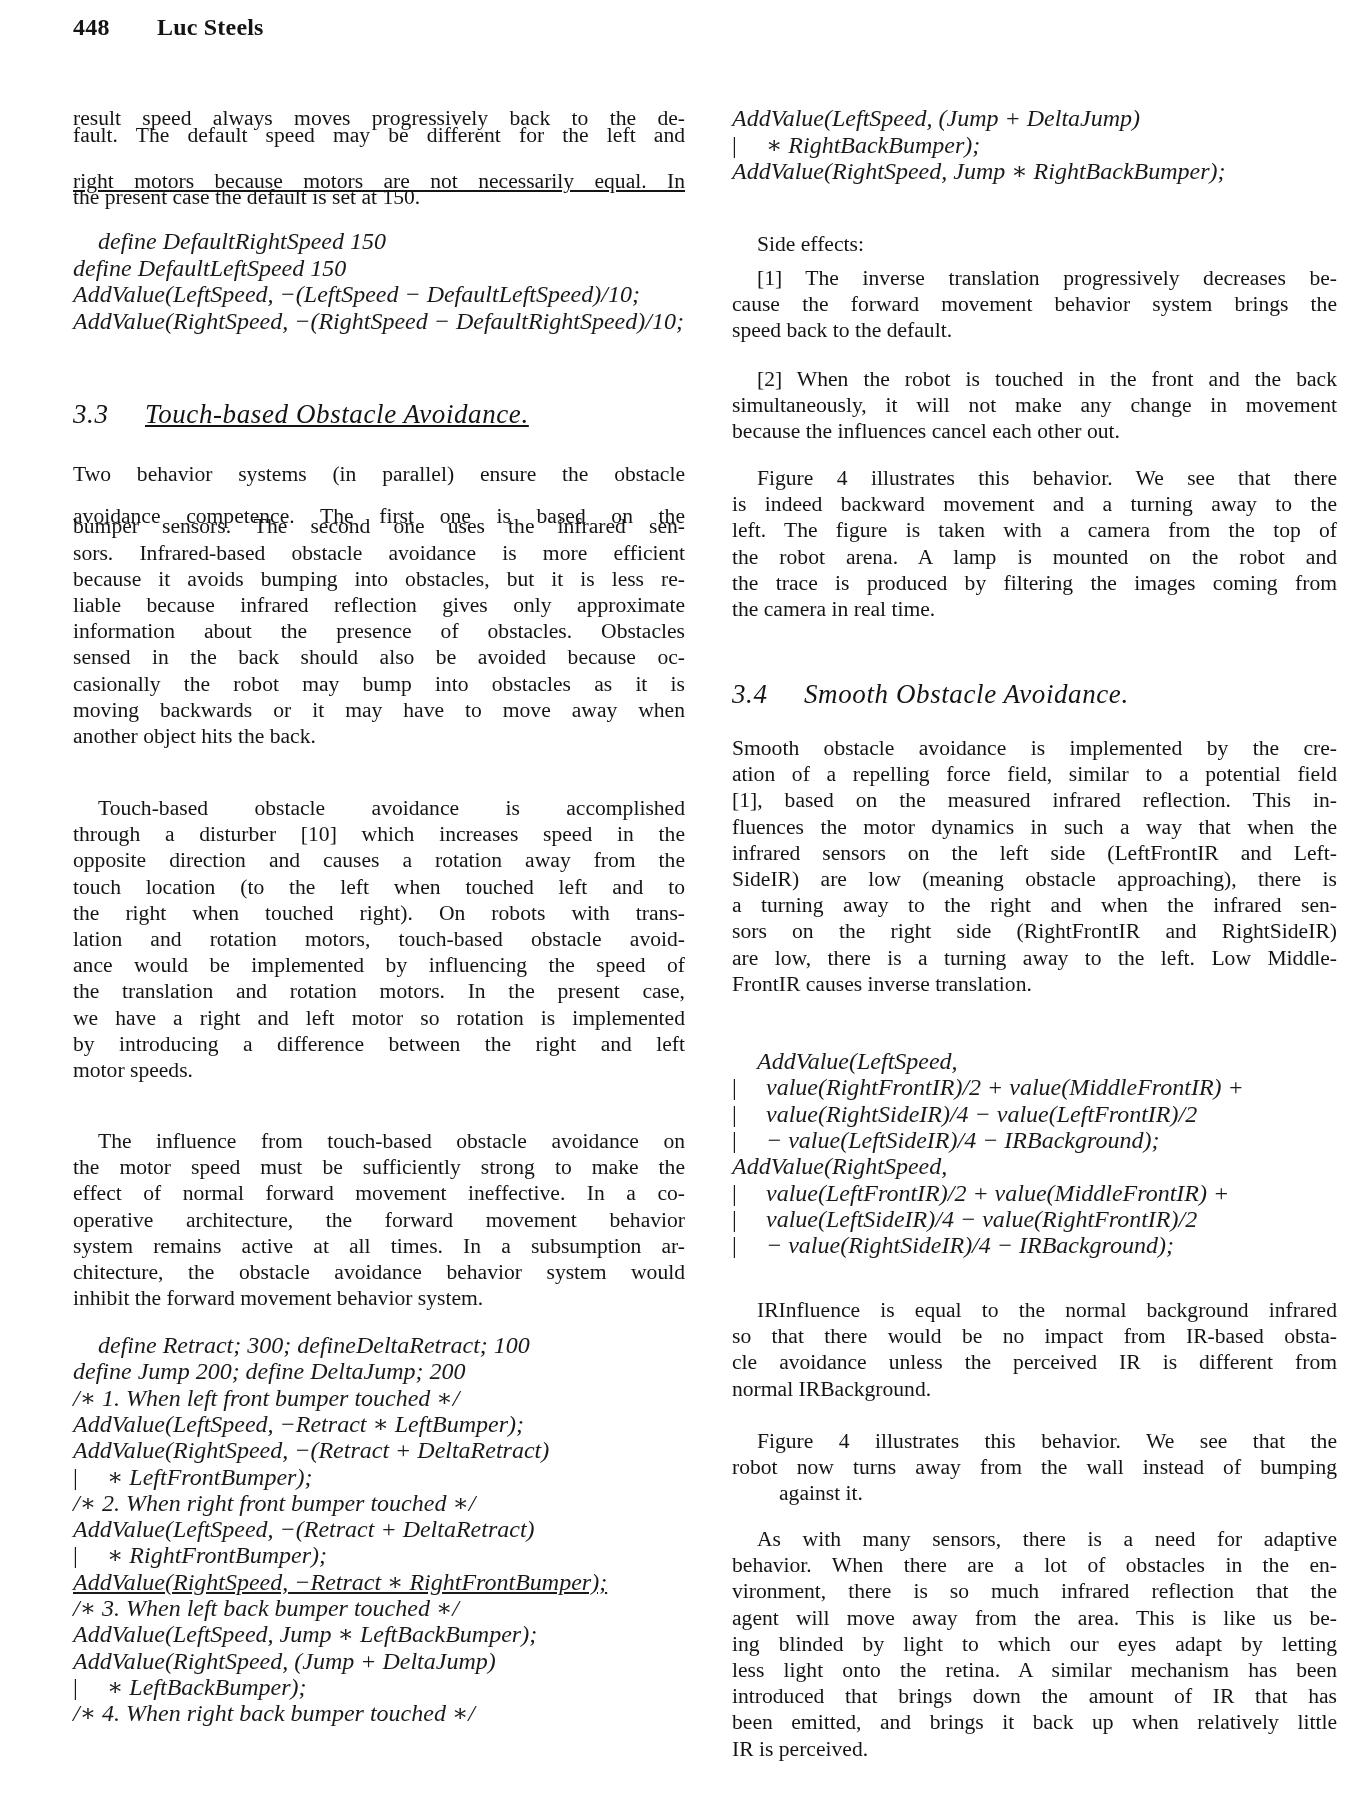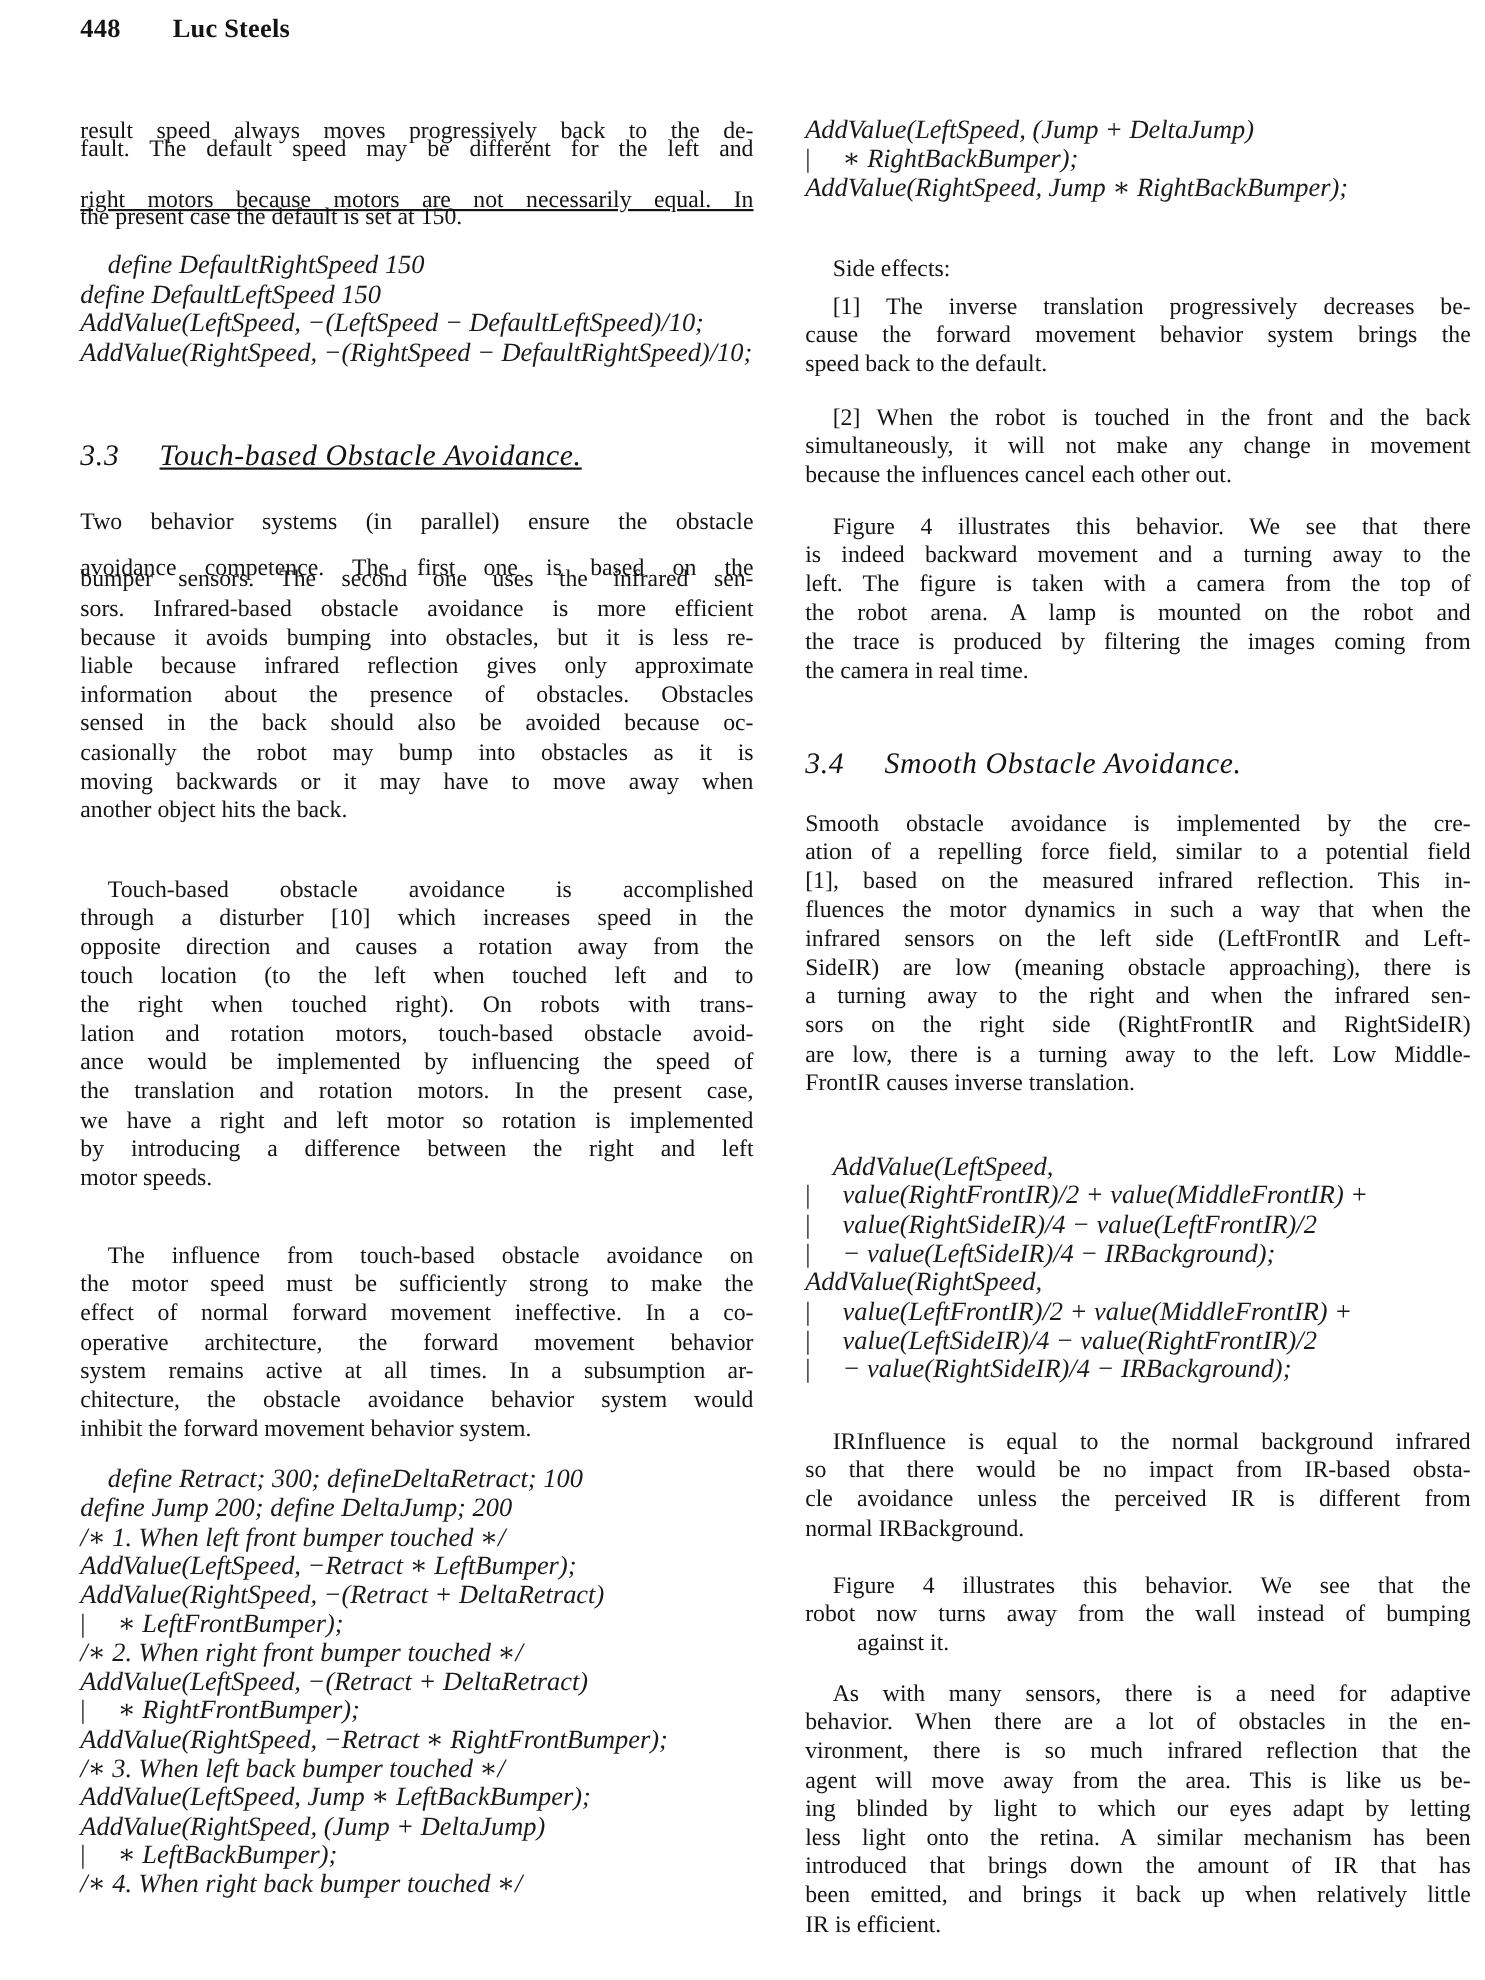--- a/index.html
+++ b/index.html
@@ -85,21 +85,21 @@
     <div class="line" style="top: 1283.2px;">inhibit the forward movement behavior system.</div>
     <div class="code ind" style="top: 1330px;"><span>define Retract; 300; defineDeltaRetract; 100</span></div>
     <div class="code" style="top: 1356.3px;"><span>define Jump 200; define DeltaJump; 200</span></div>
     <div class="code" style="top: 1382.6px;"><span>/∗ 1. When left front bumper touched ∗/</span></div>
     <div class="code" style="top: 1408.9px;"><span>AddValue(LeftSpeed, −Retract ∗ LeftBumper);</span></div>
     <div class="code" style="top: 1435.2px;"><span>AddValue(RightSpeed, −(Retract + DeltaRetract)</span></div>
     <div class="code" style="top: 1461.5px;"><span class="bar">|</span><span class="cont">∗ LeftFrontBumper);</span></div>
     <div class="code" style="top: 1487.8px;"><span>/∗ 2. When right front bumper touched ∗/</span></div>
     <div class="code" style="top: 1514.1px;"><span>AddValue(LeftSpeed, −(Retract + DeltaRetract)</span></div>
     <div class="code" style="top: 1540.4px;"><span class="bar">|</span><span class="cont">∗ RightFrontBumper);</span></div>
-    <div class="code" style="top: 1566.7px;"><span>AddValue(RightSpeed, −Retract ∗ RightFrontBumper);</span></div>
+    <div class="code" style="top: 1566.7px; text-decoration: underline;"><span>AddValue(RightSpeed, −Retract ∗ RightFrontBumper);</span></div>
     <div class="code" style="top: 1593px;"><span>/∗ 3. When left back bumper touched ∗/</span></div>
     <div class="code" style="top: 1619.3px;"><span>AddValue(LeftSpeed, Jump ∗ LeftBackBumper);</span></div>
     <div class="code" style="top: 1645.6px;"><span>AddValue(RightSpeed, (Jump + DeltaJump)</span></div>
     <div class="code" style="top: 1671.9px;"><span class="bar">|</span><span class="cont">∗ LeftBackBumper);</span></div>
     <div class="code" style="top: 1698.2px;"><span>/∗ 4. When right back bumper touched ∗/</span></div>
   </div>
 <div class="col col-right" id="colR">
     <div class="code" style="top: 103px;"><span>AddValue(LeftSpeed, (Jump + DeltaJump)</span></div>
     <div class="code" style="top: 129.5px;"><span class="bar">|</span><span class="cont">∗ RightBackBumper);</span></div>
     <div class="code" style="top: 156px;"><span>AddValue(RightSpeed, Jump ∗ RightBackBumper);</span></div>
@@ -143,14 +143,14 @@
     <div class="line just" style="top: 1452.2px;">robot now turns away from the wall instead of bumping</div>
     <div class="line" style="top: 1478.4px; margin-left: 47px;">against it.</div>
     <div class="line just ind" style="top: 1524px;">As with many sensors, there is a need for adaptive</div>
     <div class="line just" style="top: 1550.2px;">behavior. When there are a lot of obstacles in the en-</div>
     <div class="line just" style="top: 1576.4px;">vironment, there is so much infrared reflection that the</div>
     <div class="line just" style="top: 1602.6px;">agent will move away from the area. This is like us be-</div>
     <div class="line just" style="top: 1628.8px;">ing blinded by light to which our eyes adapt by letting</div>
     <div class="line just" style="top: 1655px;">less light onto the retina. A similar mechanism has been</div>
     <div class="line just" style="top: 1681.2px;">introduced that brings down the amount of IR that has</div>
     <div class="line just" style="top: 1707.4px;">been emitted, and brings it back up when relatively little</div>
-    <div class="line" style="top: 1733.6px;">IR is efficient.</div>
+    <div class="line" style="top: 1733.6px;">IR is perceived.</div>
   </div>
 
 </body></html>

